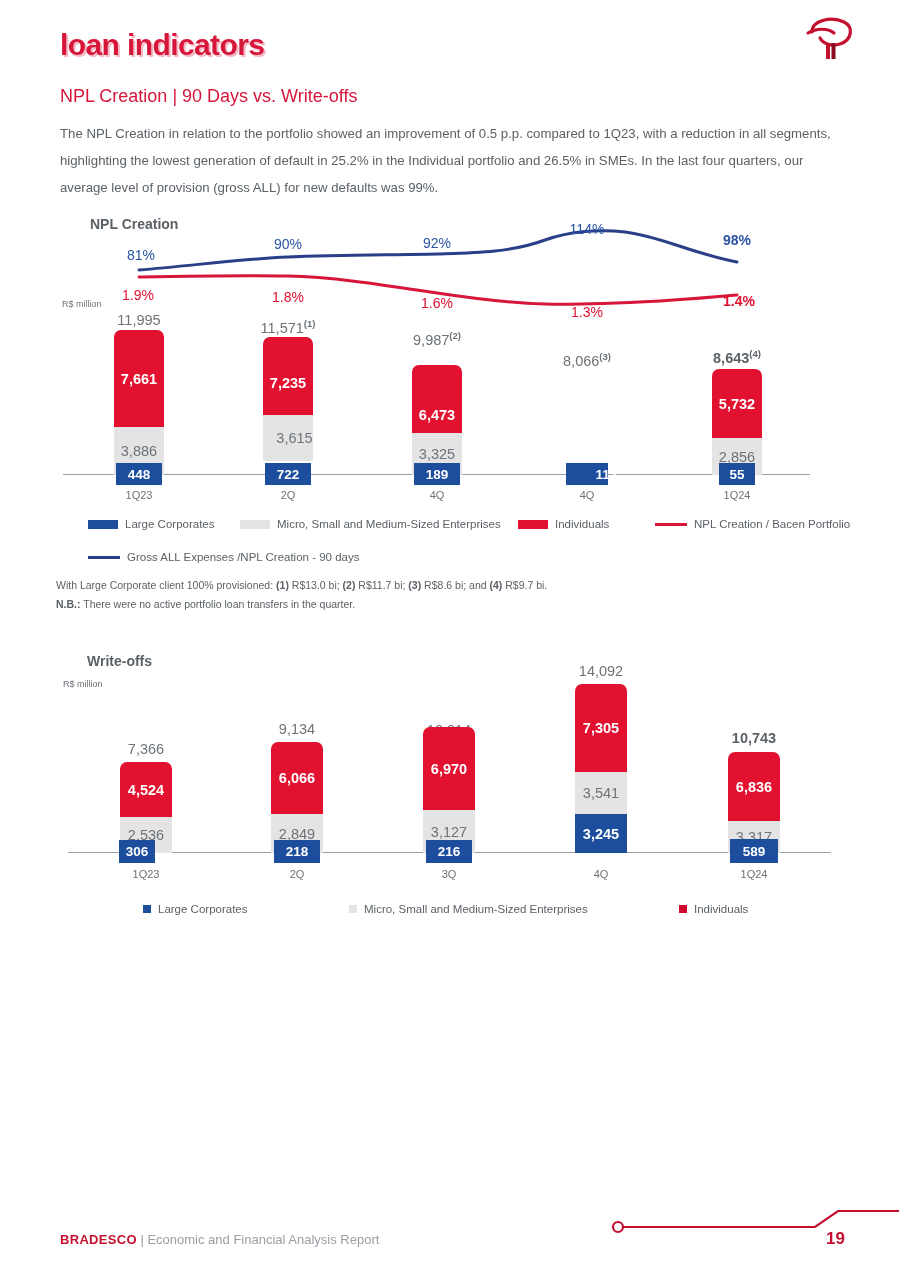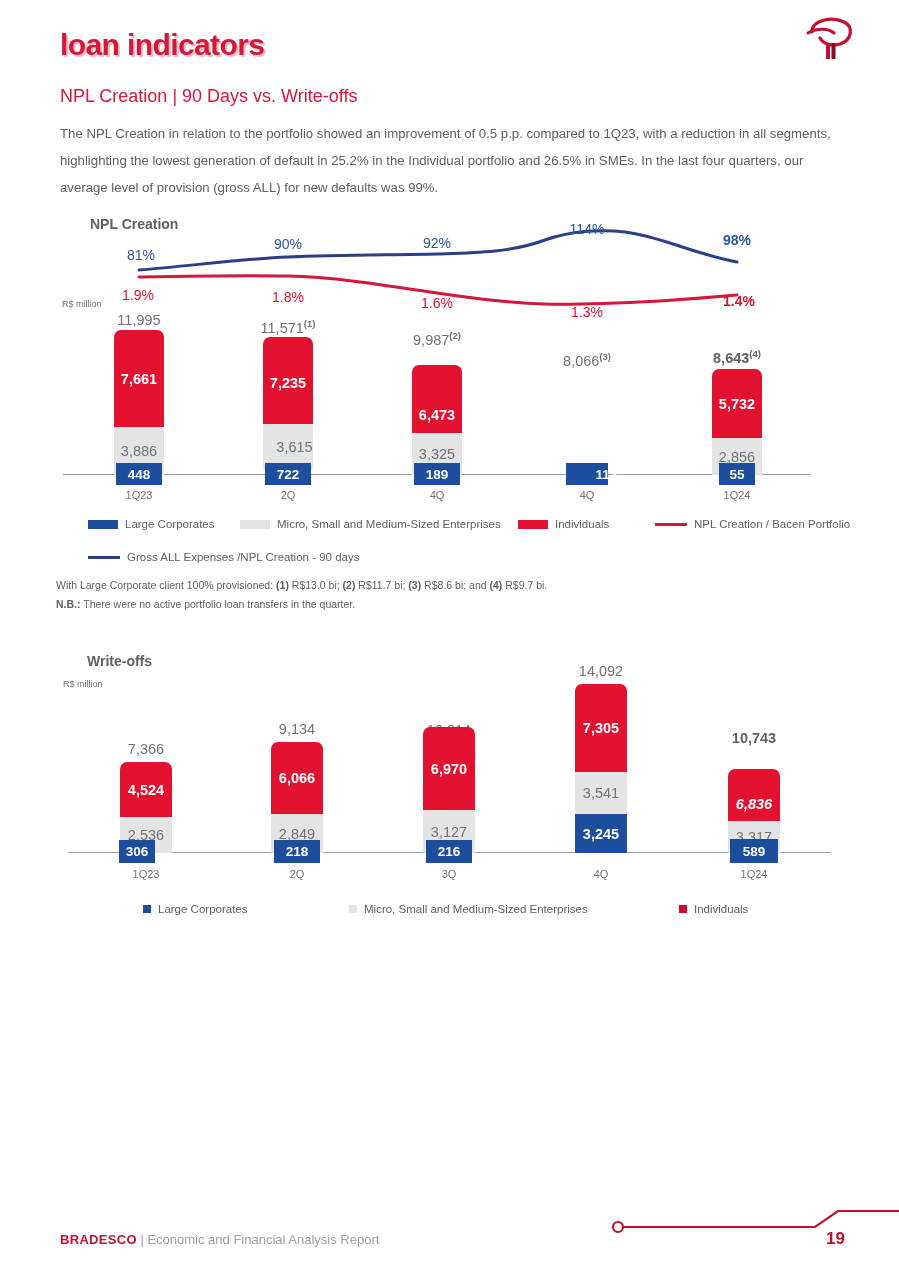--- a/index.html
+++ b/index.html
@@ -151,21 +151,21 @@
         </div>
     </div>
     <div class="blue-box" style="left:139px;top:463px;width:46px;height:22px;">448</div>
     <div class="cat-label" style="left:139px;top:489px;">1Q23</div>
 
     <div class="total-label" style="left:288px;top:318px;"><span>11,571</span><sup>(1)</sup></div>
     <div class="bar-stack" style="left:263px;top:337px;width:50px;height:138px;">
       <div class="seg seg-red seg-top-round" style="top:0;height:92px;">
           <span>7,235</span>
         </div>
-      <div class="seg seg-gray" style="top:87px;height:46px;padding-left:13px;">
+      <div class="seg seg-gray" style="top:78px;height:46px;padding-left:13px;">
           <span>3,615</span>
         </div>
     </div>
     <div class="blue-box" style="left:288px;top:463px;width:46px;height:22px;">722</div>
     <div class="cat-label" style="left:288px;top:489px;">2Q</div>
 
     <div class="total-label" style="left:437px;top:330px;"><span>9,987</span><sup>(2)</sup></div>
     <div class="bar-stack" style="left:412px;top:353px;width:50px;height:122px;">
       <div class="seg seg-red seg-top-round" style="top:12px;height:100px;">
           <span>6,473</span>
@@ -273,21 +273,21 @@
         </div>
       <div class="seg seg-gray" style="top:88px;height:42px;">
           <span>3,541</span>
         </div>
     </div>
     <div class="blue-seg" style="left:601px;top:814px;width:52px;height:39px;">3,245</div>
     <div class="cat-label" style="left:601px;top:868px;">4Q</div>
 
     <div class="total-label bold" style="left:754px;top:730px;">10,743</div>
     <div class="bar-stack" style="left:728px;top:752px;width:52px;height:101px;">
-      <div class="seg seg-red seg-top-round" style="top:17px;height:69px;font-style:italic;">
+      <div class="seg seg-red seg-top-round" style="top:0;height:69px;">
           <span>6,836</span>
         </div>
       <div class="seg seg-gray" style="top:69px;height:32px;">
           <span>3,317</span>
         </div>
     </div>
     <div class="blue-box" style="left:754px;top:839px;width:48px;height:24px;">589</div>
     <div class="cat-label" style="left:754px;top:868px;">1Q24</div>
 
     <div class="legend-item" style="left:143px;top:903px;">

